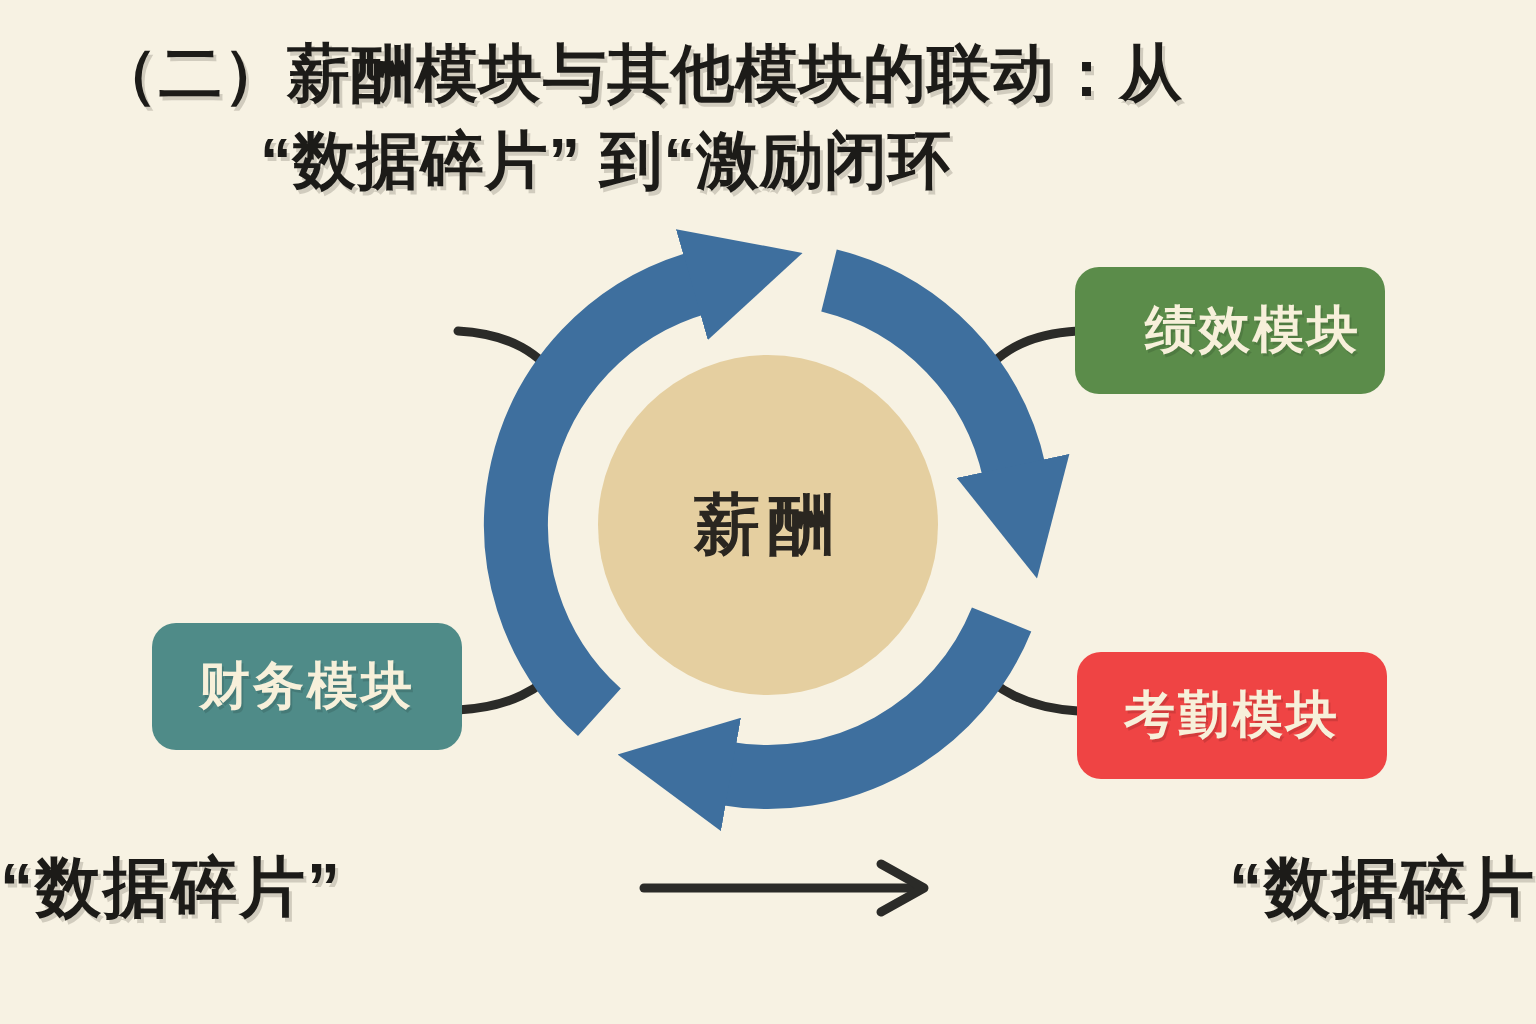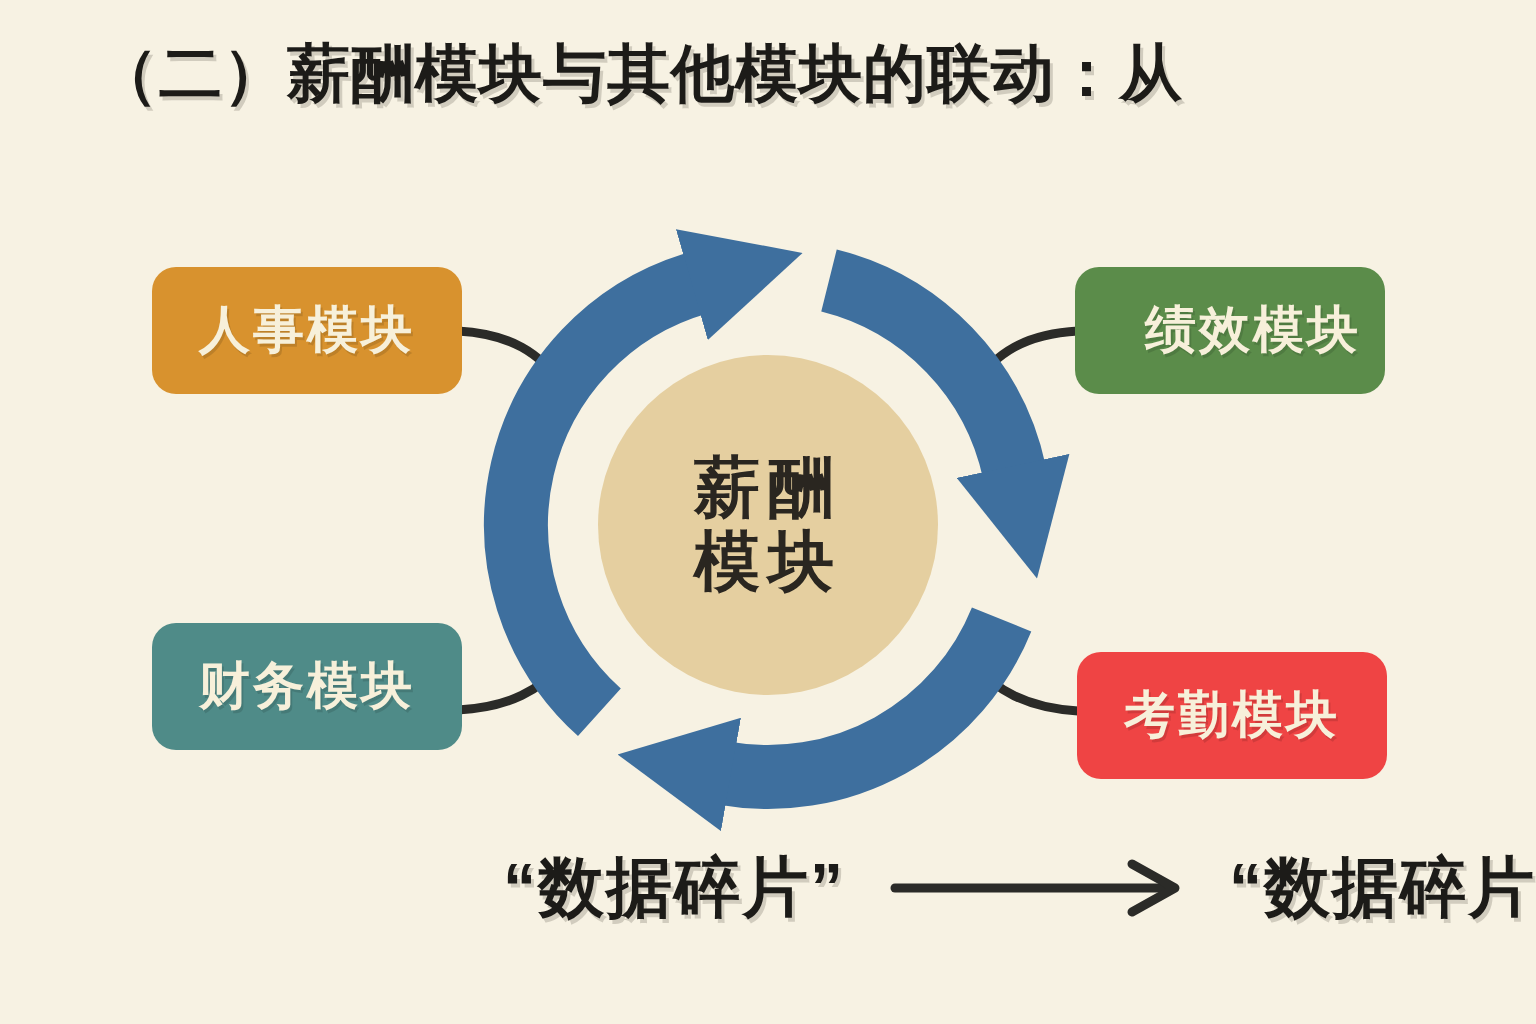--- a/index.html
+++ b/index.html
@@ -65,21 +65,21 @@
     color: #2a2620;
     white-space: nowrap;
   }
   .footer-row {
     position: absolute;
     left: 0;
     top: 843px;
     width: 1536px;
     display: flex;
     align-items: center;
-    justify-content: flex-end;
+    justify-content: space-between;
     gap: 42px;
     color: #1c1b18;
     font-size: 66px;
     font-weight: 900;
     letter-spacing: 2px;
     text-shadow: 3px 4px 0 rgba(40, 35, 20, 0.18);
   }
   .footer-arrow-icon { display: block; }
 </style>
 </head>
@@ -105,38 +105,35 @@
 
     <g fill="none" stroke-width="64">
       <path d="M 599.4 712.3 A 252 252 0 0 1 698.5 282.8" marker-end="url(#cycArrow)" stroke="#3e6f9e"></path>
       <path d="M 829 280.5 A 252 252 0 0 1 1014.5 472.6" marker-end="url(#cycArrow)" stroke="#3e6f9e"></path>
       <path d="M 1001.6 619.4 A 252 252 0 0 1 724.2 773.2" marker-end="url(#cycArrow)" stroke="#3e6f9e"></path>
     </g>
   </svg>
 
   <div class="title-block">
     <div class="title-line1">（二）薪酬模块与其他模块的联动：从</div>
+    <div class="title-line2">“数据碎片” 到“激励闭环</div>
   </div>
 
-  <div class="module-box pos-top-left" style="background: rgb(216, 146, 46);">
-    <span>人事模块</span>
-  </div>
   <div class="module-box pos-top-right" style="background: rgb(91, 140, 74);">
     <span>绩效模块</span>
   </div>
   <div class="module-box pos-bottom-left" style="background: rgb(79, 139, 136);">
     <span>财务模块</span>
   </div>
   <div class="module-box pos-bottom-right" style="background: #ef4444;">
     <span>考勤模块</span>
   </div>
 
   <div class="center-label">
     <div>薪酬</div>
-    <div>模块</div>
   </div>
 
   <div class="footer-row">
     <span>“数据碎片”</span>
     <svg class="footer-arrow-icon" width="300" height="72" viewBox="0 0 300 72">
       <g fill="none" stroke-width="9" stroke-linecap="round" stroke-linejoin="round">
         <path d="M 8 36 L 282 36" stroke="#2b2b28"></path>
         <path d="M 245 12 L 288 36 L 245 60" stroke="#2b2b28"></path>
       </g>
     </svg>

